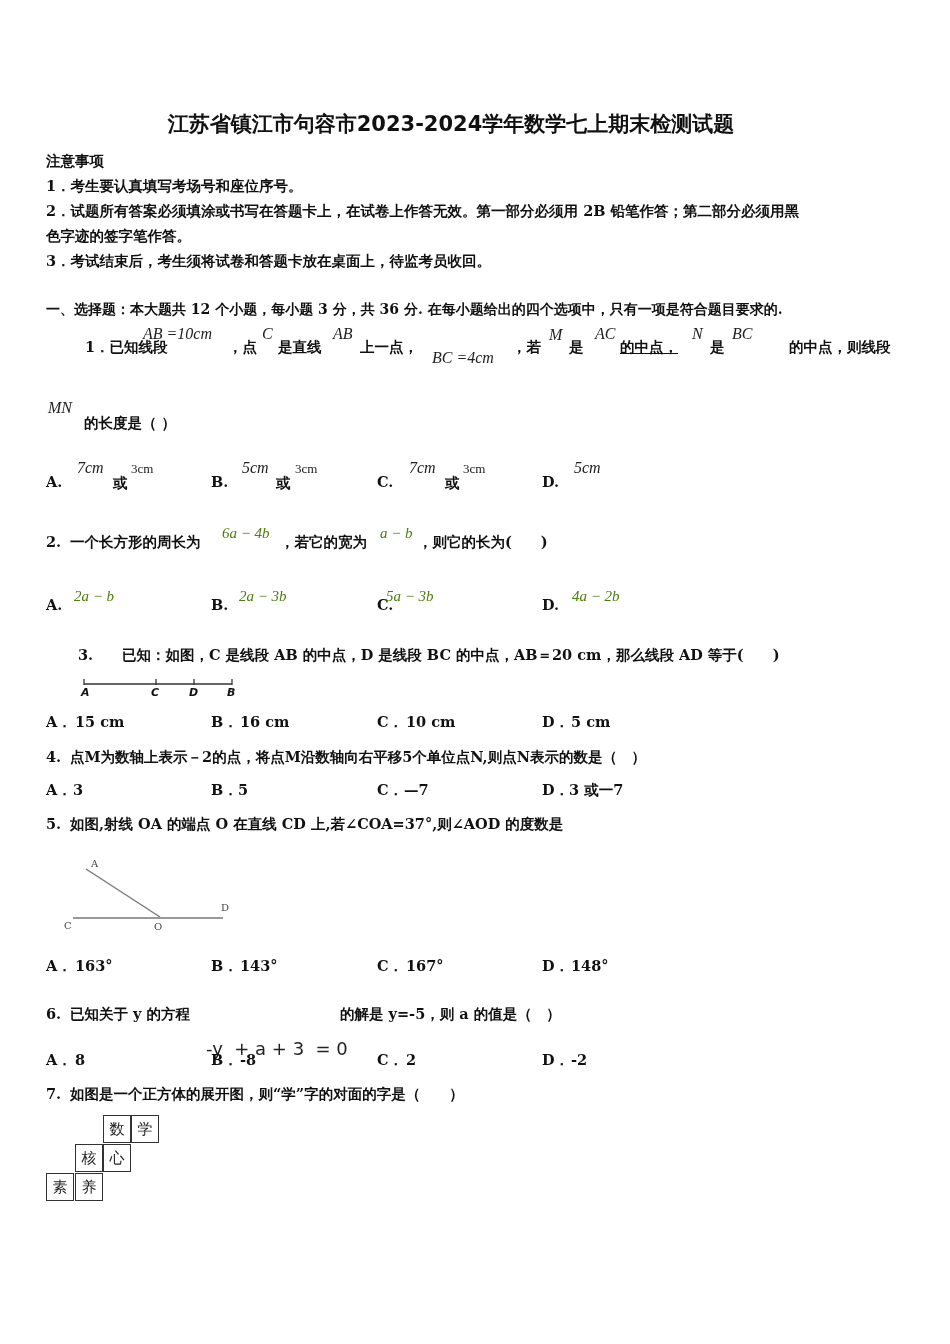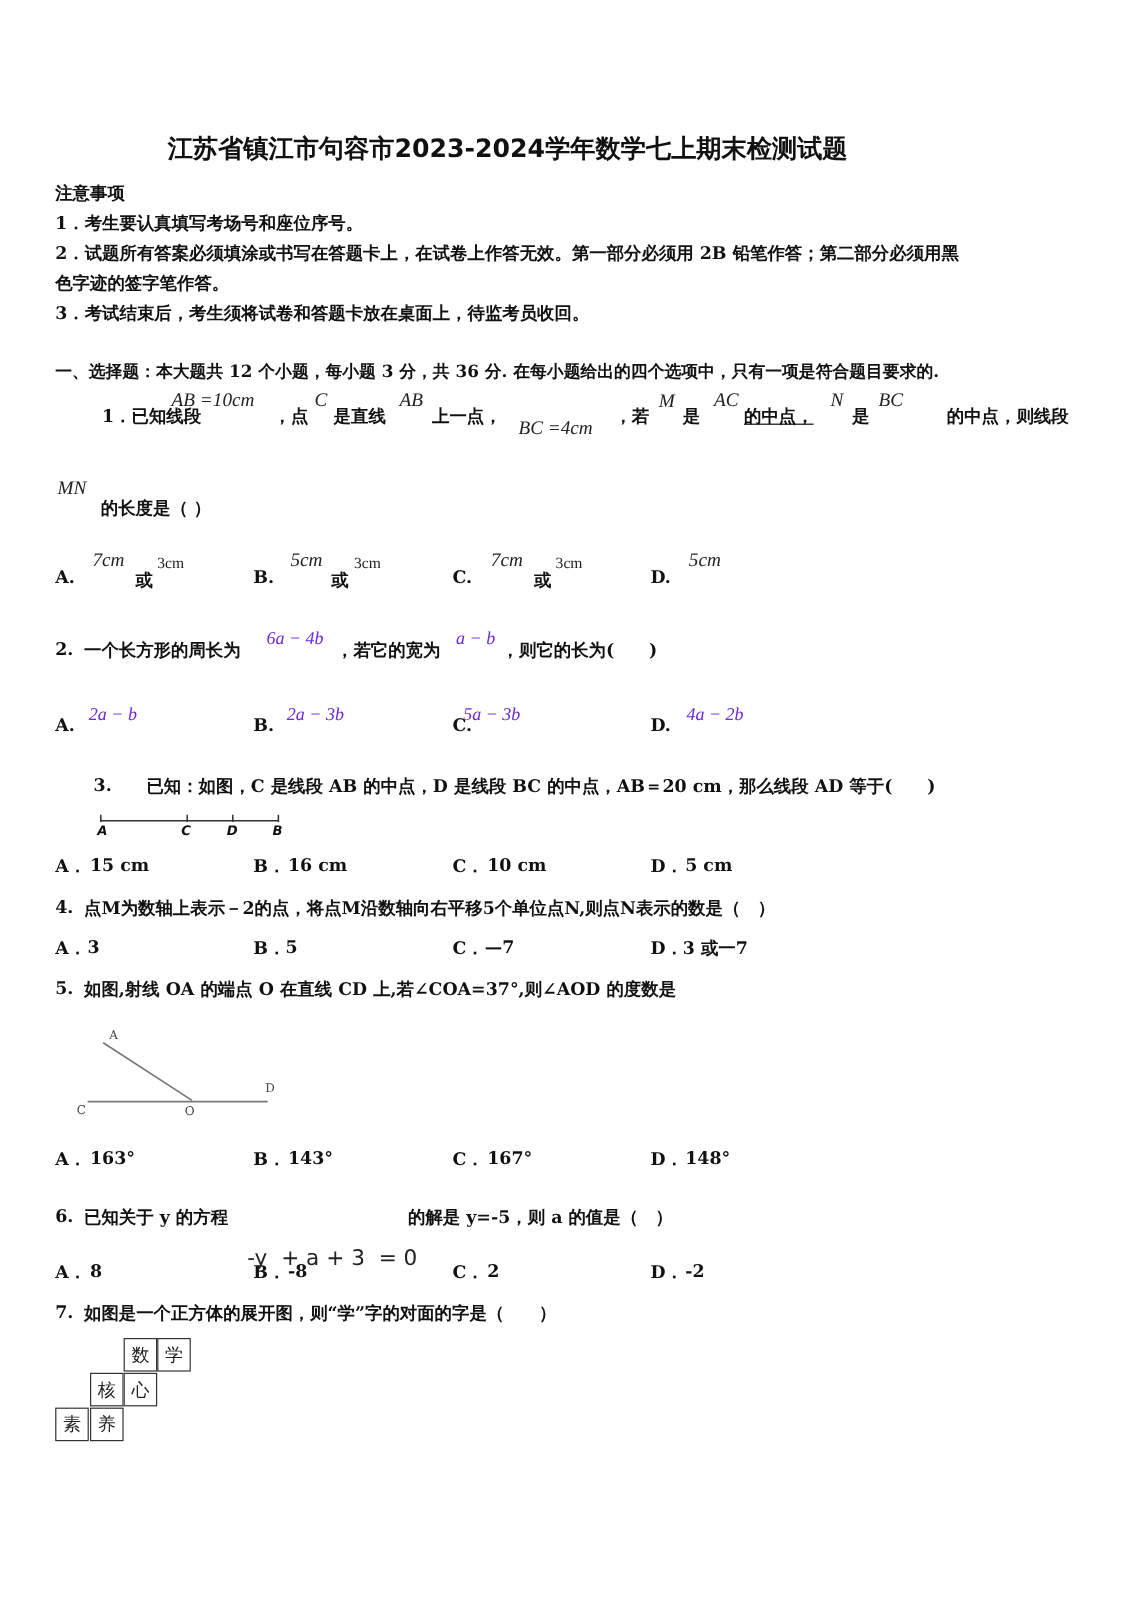--- a/index.html
+++ b/index.html
@@ -5,31 +5,31 @@
   html, body { margin: 0; padding: 0; background: #ffffff; }
   body {
     width: 950px; height: 1344px; position: relative; overflow: hidden;
     font-family: "DejaVu Serif", "Liberation Serif", serif;
     color: #111;
   }
   .abs { position: absolute; white-space: nowrap; }
   .title {
     left: 0; width: 846px; top: 110px; text-align: center;
     font-family: "DejaVu Sans", "Liberation Sans", sans-serif;
-    font-weight: bold; font-size: 21px; letter-spacing: 0px;
+    font-weight: bold; font-size: 21px; letter-spacing: 0px; padding-left: 28px;
   }
   .notice { font-size: 14.5px; font-weight: bold; left: 46px; }
   .q { font-size: 14.5px; font-weight: bold; }
   .opt { font-size: 14.5px; font-weight: bold; }
   .math {
     font-family: "Liberation Serif", "DejaVu Serif", serif;
     font-style: italic; font-weight: normal; font-size: 16px; color: #222;
   }
   .mathc { font-family: "Liberation Serif", serif; font-style: italic; font-weight: normal; font-size: 15px; }
-  .c-var { color: #6d28d9; }
+  .c-var { color: #4d7c0f; }
   .eq6 {
     font-family: "DejaVu Sans", "Liberation Sans", sans-serif;
     font-weight: normal; font-size: 18px; color: #222;
   }
   svg { position: absolute; overflow: visible; }
   .net-cell {
     position: absolute; width: 28px; height: 28px; border: 1px solid #333;
     box-sizing: border-box; font-family: "DejaVu Sans", sans-serif;
     font-size: 15px; text-align: center; line-height: 27px; color: #222; background:#fff;
   }

